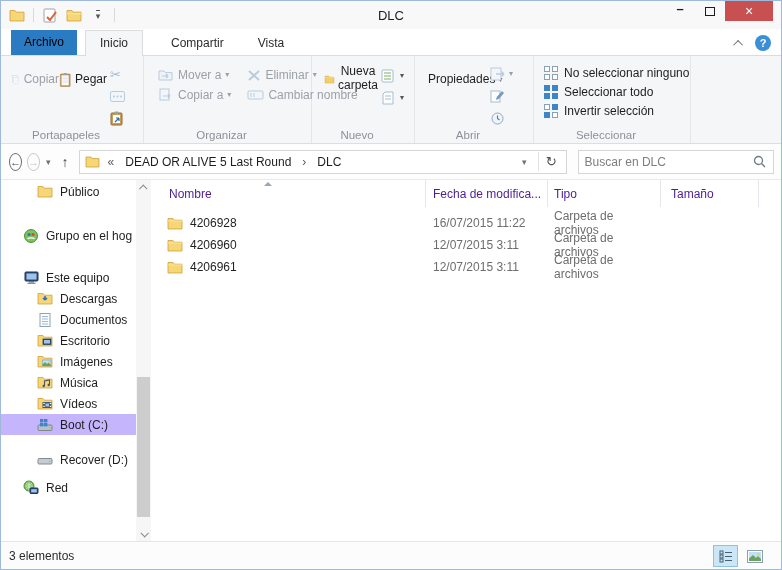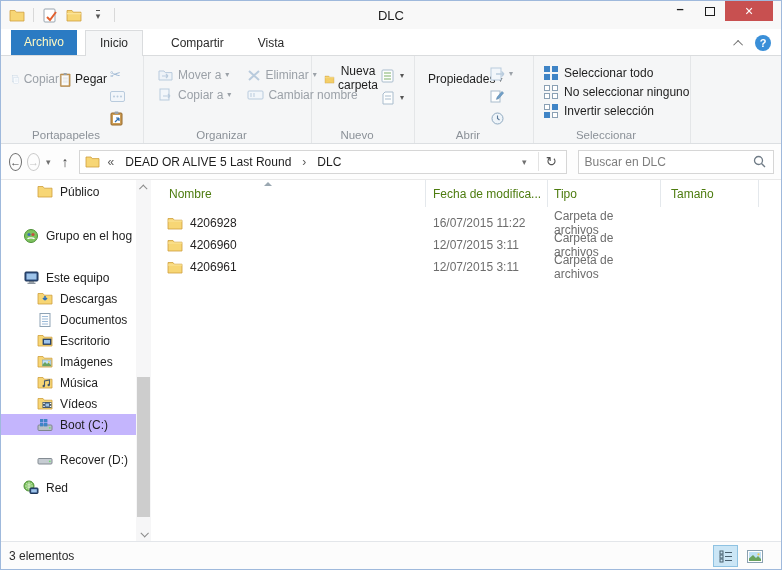--- a/index.html
+++ b/index.html
@@ -16,21 +16,21 @@
   .win-title{ position:absolute; left:0; right:0; text-align:center; font-size:13px; color:#1c1c1c; pointer-events:none; }
   .caption-btns{ position:absolute; top:0; right:8px; display:flex; }
   .cap-btn{ width:30px; height:20px; display:flex; align-items:center; justify-content:center; color:#1c1c1c; font-size:13px; }
   .cap-min span{ margin-top:-6px; font-weight:bold; }
   .max-glyph{ width:10px; height:9px; border:1.5px solid #1c1c1c; display:inline-block; }
   .cap-close{ width:48px; background:#c85050; color:#fff; font-size:14px; }
 
   
   .tabrow{ height:27px; background:#fff; display:flex; align-items:flex-end; position:relative; border-bottom:1px solid #dadcde; }
   .tab{ padding:5px 14px 5px; font-size:12px; color:#2b2b2b; }
-  .tab-file{ background:#2b7bc3; color:#fef9c3; margin-left:10px; padding:5px 13px 6px; }
+  .tab-file{ background:#2b7bc3; color:#000000; margin-left:10px; padding:5px 13px 6px; }
   .tab-active{ background:#f5f6f7; border:1px solid #dadcde; border-bottom:none; margin-bottom:-1px; padding-bottom:6px; }
   .tabrow-right{ position:absolute; right:10px; top:6px; display:flex; align-items:center; gap:12px; }
   .chev-up{ width:7px; height:7px; border-left:1.6px solid #707070; border-top:1.6px solid #707070; transform:rotate(45deg) translateY(2px); }
   .help-circle{ width:16px; height:16px; border-radius:50%; background:#3a8fd8; color:#fff; font-size:11px; font-weight:bold; display:flex; align-items:center; justify-content:center; }
 
   
   .ribbon{ height:88px; background:#f5f6f7; border-bottom:1px solid #dcdfe2; display:flex; }
   .rgroup{ position:relative; height:100%; padding:4px 4px 16px; display:flex; align-items:flex-start; border-right:1px solid #e4e6e8; }
   .rgroup-label{ position:absolute; bottom:2px; left:0; right:12px; text-align:center; color:#8b9198; font-size:11.5px; }
   .bigbtn{ width:48px; display:flex; flex-direction:row; align-items:center; padding-top:4px; gap:3px; }
@@ -75,21 +75,21 @@
   .sicon{ width:16px; height:16px; flex:0 0 16px; display:flex; }
   .slabel{ white-space:nowrap; overflow:hidden; }
   .sscroll{ position:absolute; top:0; right:0; bottom:0; width:15px; background:#f6f6f7; }
   .sarrow{ position:absolute; left:0; right:0; height:15px; display:flex; align-items:center; justify-content:center; }
   .chev-s{ width:6px; height:6px; border-left:1.4px solid #8a8a8a; border-top:1.4px solid #8a8a8a; }
   .chev-s.up{ transform:rotate(45deg) translateY(1px); }
   .chev-s.dn{ transform:rotate(225deg) translateY(1px); }
   .sthumb{ position:absolute; left:1px; right:1px; top:197px; height:140px; background:#cdcdcd; }
 
   .filepane{ flex:1; position:relative; background:#fff; }
-  .lheader{ height:27px; display:flex; align-items:center; position:relative; color:#4d7c0f; }
+  .lheader{ height:27px; display:flex; align-items:center; position:relative; color:#4c1d95; }
   .hcell{ height:100%; display:flex; align-items:center; border-right:1px solid #e4e8ec; }
   .hc-name{ width:275px; padding-left:18px; }
   .hc-date{ width:122px; padding-left:7px; }
   .hc-type{ width:113px; padding-left:6px; }
   .hc-size{ width:98px; padding-left:10px; }
   .sort-caret{ position:absolute; top:2px; left:113px; width:0; height:0; border-left:4px solid transparent; border-right:4px solid transparent; border-bottom:4px solid #9aa7b1; }
   .rows{ padding-top:5px; }
   .lrow{ height:22px; display:flex; align-items:center; }
   .c-name{ width:275px; display:flex; align-items:center; gap:7px; padding-left:16px; color:#211f1f; }
   .c-date{ width:122px; padding-left:7px; color:#6d6d6d; }
@@ -299,35 +299,35 @@
             </svg>
         </span>
       </div>
       <span class="rgroup-label">Abrir</span>
     </div>
 
     <div class="rgroup" style="width:157px;">
       <div class="selrows">
         <div class="selrow">
           <span class="sq-grid">
+              <span class="sq o"></span>
+              <span class="sq o"></span>
+              <span class="sq o"></span>
+              <span class="sq o"></span>
+            </span>
+          <span>No seleccionar ninguno</span>
+        </div>
+        <div class="selrow">
+          <span class="sq-grid">
               <span class="sq f"></span>
               <span class="sq f"></span>
               <span class="sq f"></span>
               <span class="sq f"></span>
             </span>
           <span>Seleccionar todo</span>
-        </div>
-        <div class="selrow">
-          <span class="sq-grid">
-              <span class="sq o"></span>
-              <span class="sq o"></span>
-              <span class="sq o"></span>
-              <span class="sq o"></span>
-            </span>
-          <span>No seleccionar ninguno</span>
         </div>
         <div class="selrow">
           <span class="sq-grid">
               <span class="sq o"></span>
               <span class="sq f"></span>
               <span class="sq f"></span>
               <span class="sq o"></span>
             </span>
           <span>Invertir selección</span>
         </div>

